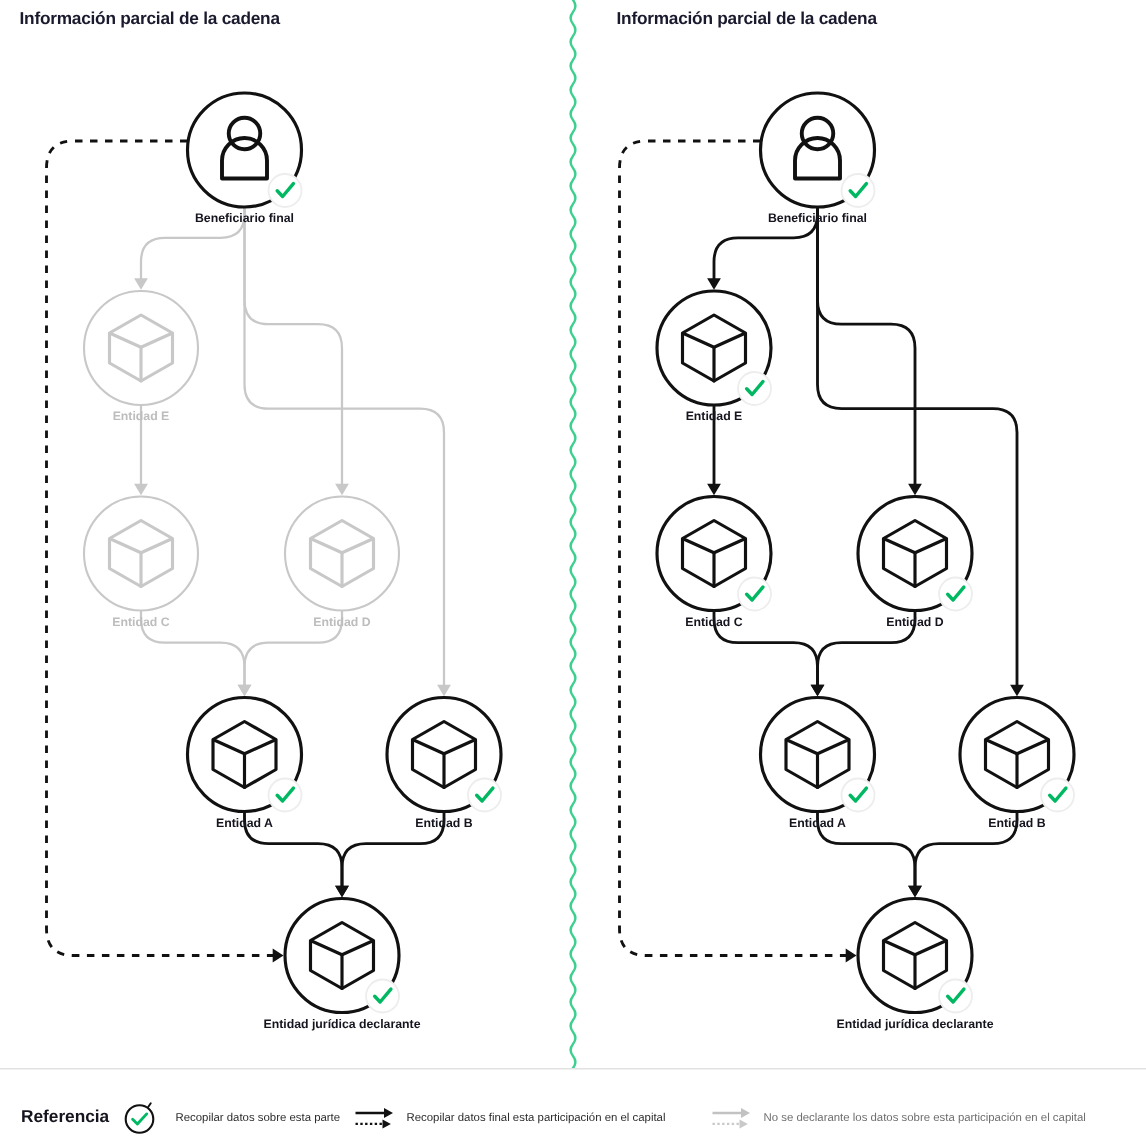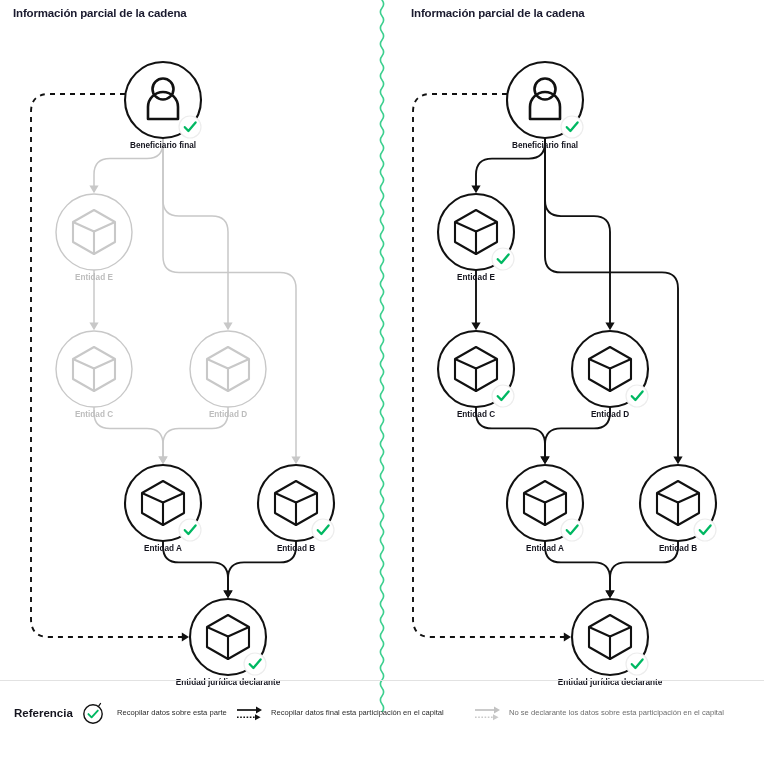--- a/index.html
+++ b/index.html
@@ -32,21 +32,21 @@
   }
 
   
   .panel{position:absolute;top:0;width:382px;height:712px;padding-left:18px;}
   #panel-left{left:0;}
   #panel-right{left:382px;}
   .panel svg{position:absolute;left:0;top:0;width:382px;height:712px;overflow:visible;}
 
   
   #legend{
-    position:absolute;left:0;top:680px;
+    position:absolute;left:0;top:712px;
     width:764px;height:46px;
   }
   #legend-rule{
     position:absolute;left:0;top:0;width:764px;height:1px;background:#e2e2e2;
   }
   #legend-title{
     position:absolute;left:14px;top:27px;
     font-size:11.5px;font-weight:bold;color:#15151f;white-space:nowrap;
   }
   .legend-item{

